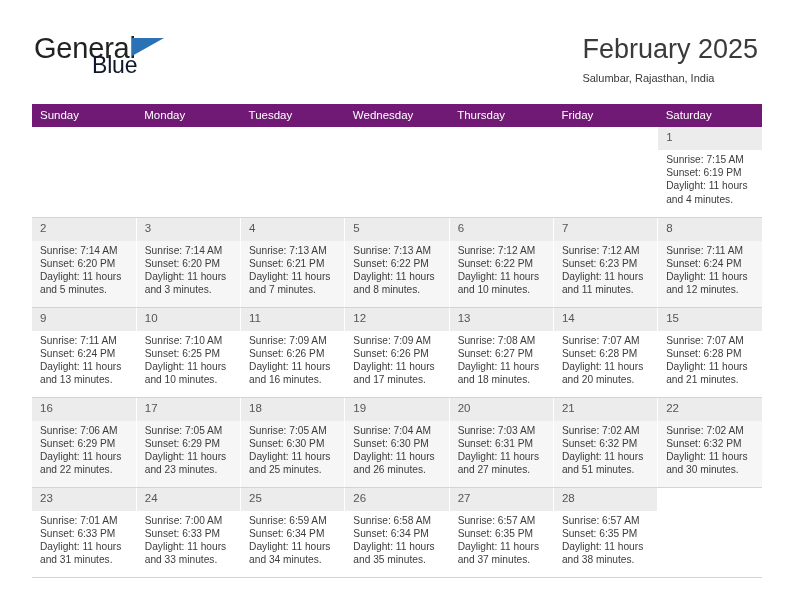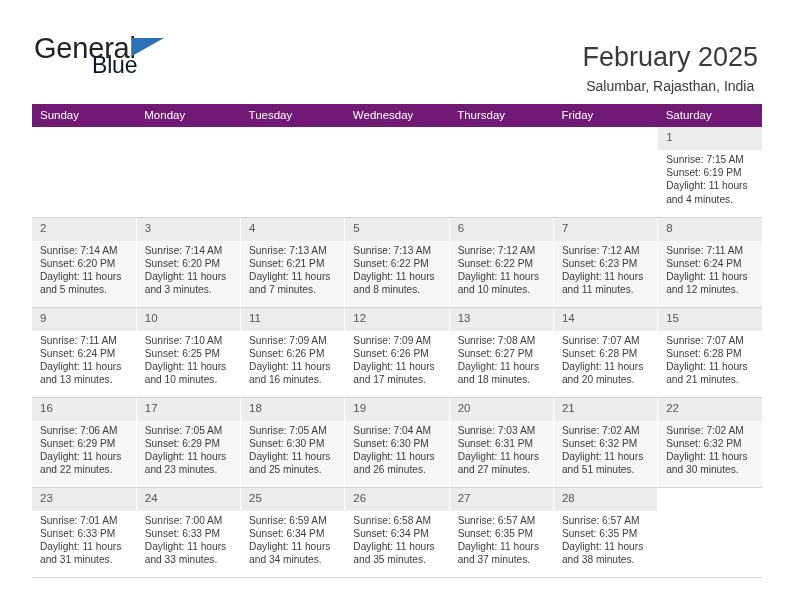--- a/index.html
+++ b/index.html
@@ -56,31 +56,31 @@
     left: 98px;
     top: 6px;
     width: 0;
     height: 0;
     border-left: 32px solid #2a72b5;
     border-bottom: 18px solid transparent;
   }
   .title-block {
     position: absolute;
     right: 0;
-    top: 12px;
-    text-align: center;
+    top: 4px;
+    text-align: left;
   }
   .month-title {
     font-size: 27px;
     color: #3a3a3a;
     line-height: 34px;
     white-space: nowrap;
   }
   .location-sub {
-    font-size: 14px;
+    font-size: 11px;
     color: #3a3a3a;
     line-height: 20px;
     margin-top: 2px;
     white-space: nowrap;
   }
 
   
   .calendar {
     position: absolute;
     left: 32px;

